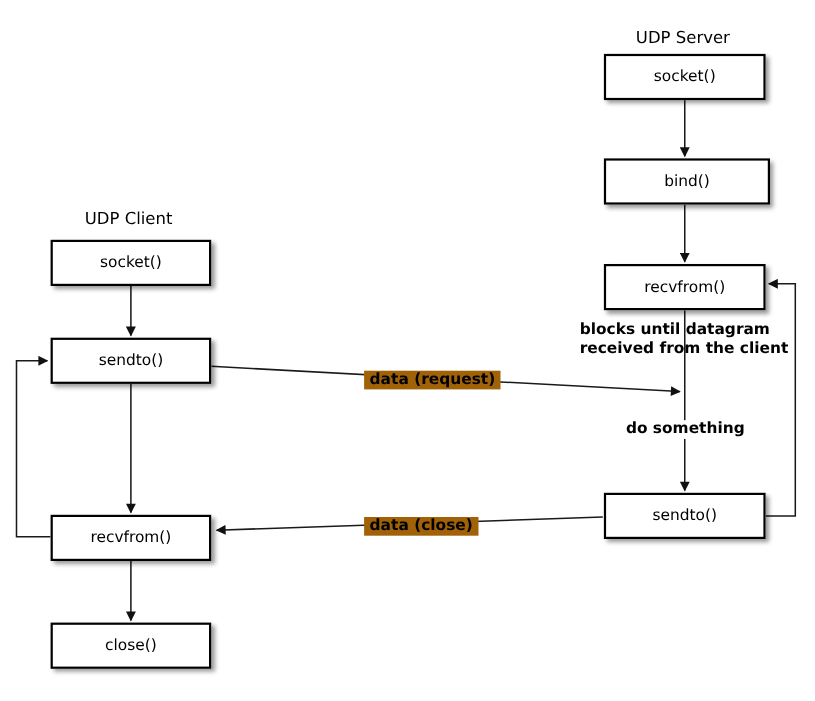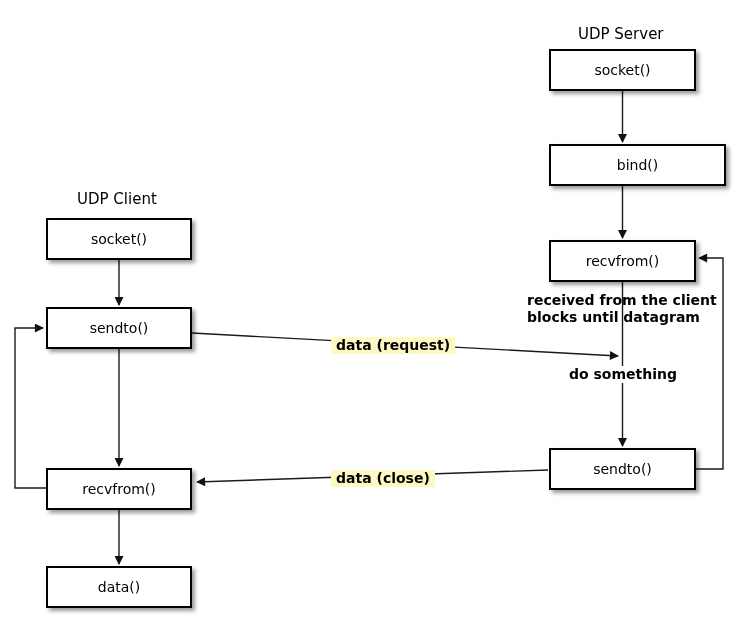--- a/index.html
+++ b/index.html
@@ -53,39 +53,39 @@
   .note {
     position: absolute;
     font-size: 14px;
     font-weight: bold;
     color: #000000;
     white-space: nowrap;
     z-index: 2;
     line-height: 17px;
   }
   .note.bg-white {
-    background: #fef9c3;
+    background: #a16207;
     padding: 0 5px;
   }
   
   #srv-socket   { left: 549px; top:  49px; width: 147px; }
-  #srv-bind     { left: 549px; top: 144px; width: 177px; }
+  #srv-bind     { left: 549px; top: 144px; width: 151px; }
   #srv-recvfrom { left: 549px; top: 240px; width: 147px; }
   #srv-sendto   { left: 549px; top: 448px; width: 147px; }
   
   #cli-socket   { left: 46px; top: 218px; }
   #cli-sendto   { left: 46px; top: 307px; }
   #cli-recvfrom { left: 46px; top: 468px; }
   #cli-close    { left: 46px; top: 566px; }
   
   #client-title { left: 77px;  top: 174px; }
   #server-title { left: 578px; top: 9px; }
   
   #blocks-note      { left: 527px; top: 292px; }
-  #do-something     { left: 566px; top: 366px; background:#ffffff; padding:0 3px; }
+  #do-something     { left: 566px; top: 382px; background:#ffffff; padding:0 3px; }
   #data-request-lbl { left: 331px; top: 337px; }
   #data-reply-lbl   { left: 331px; top: 470px; }
 </style>
 </head>
 <body>
 
 <div class="canvas">
 
   <svg class="layer" width="741" height="637" viewBox="0 0 741 637">
     <defs>
@@ -130,24 +130,24 @@
   <div class="flow-box" id="cli-socket">
     <span class="box-label">socket()</span>
   </div>
   <div class="flow-box" id="cli-sendto">
     <span class="box-label">sendto()</span>
   </div>
   <div class="flow-box" id="cli-recvfrom">
     <span class="box-label">recvfrom()</span>
   </div>
   <div class="flow-box" id="cli-close">
-    <span class="box-label">data()</span>
+    <span class="box-label">close()</span>
   </div>
 
   <div class="note" id="blocks-note">
+    <div>blocks until datagram</div>
     <div>received from the client</div>
-    <div>blocks until datagram</div>
   </div>
   <div class="note" id="do-something">do something</div>
   <div class="note bg-white" id="data-request-lbl">data (request)</div>
   <div class="note bg-white" id="data-reply-lbl">data (close)</div>
 
 </div>
 
 </body></html>

